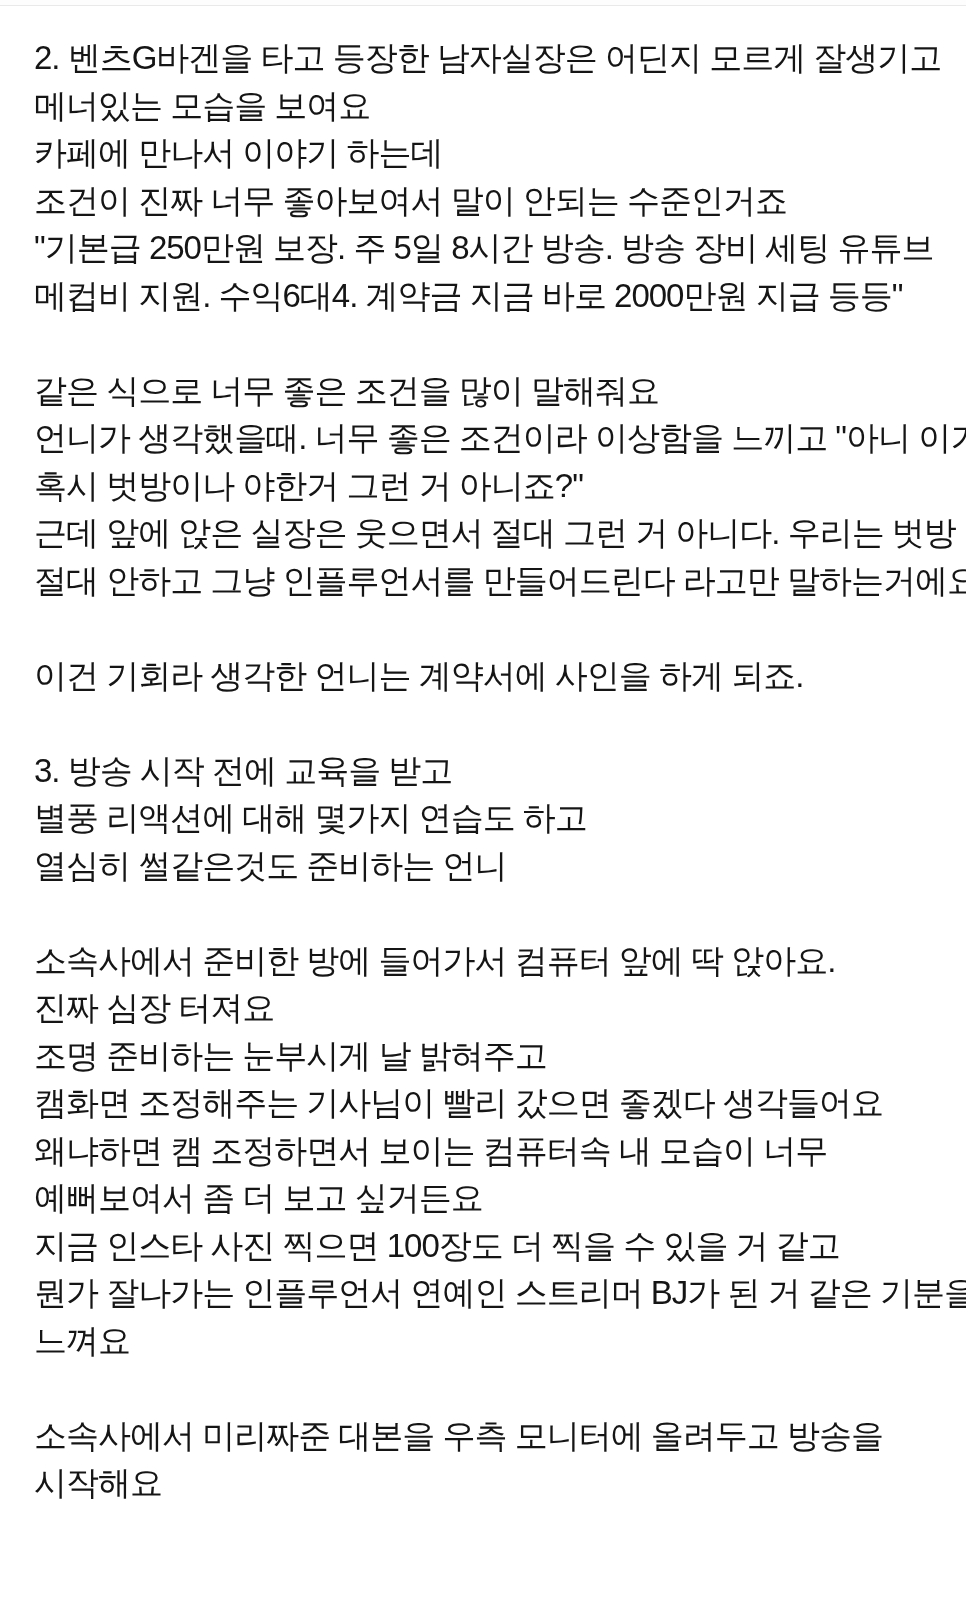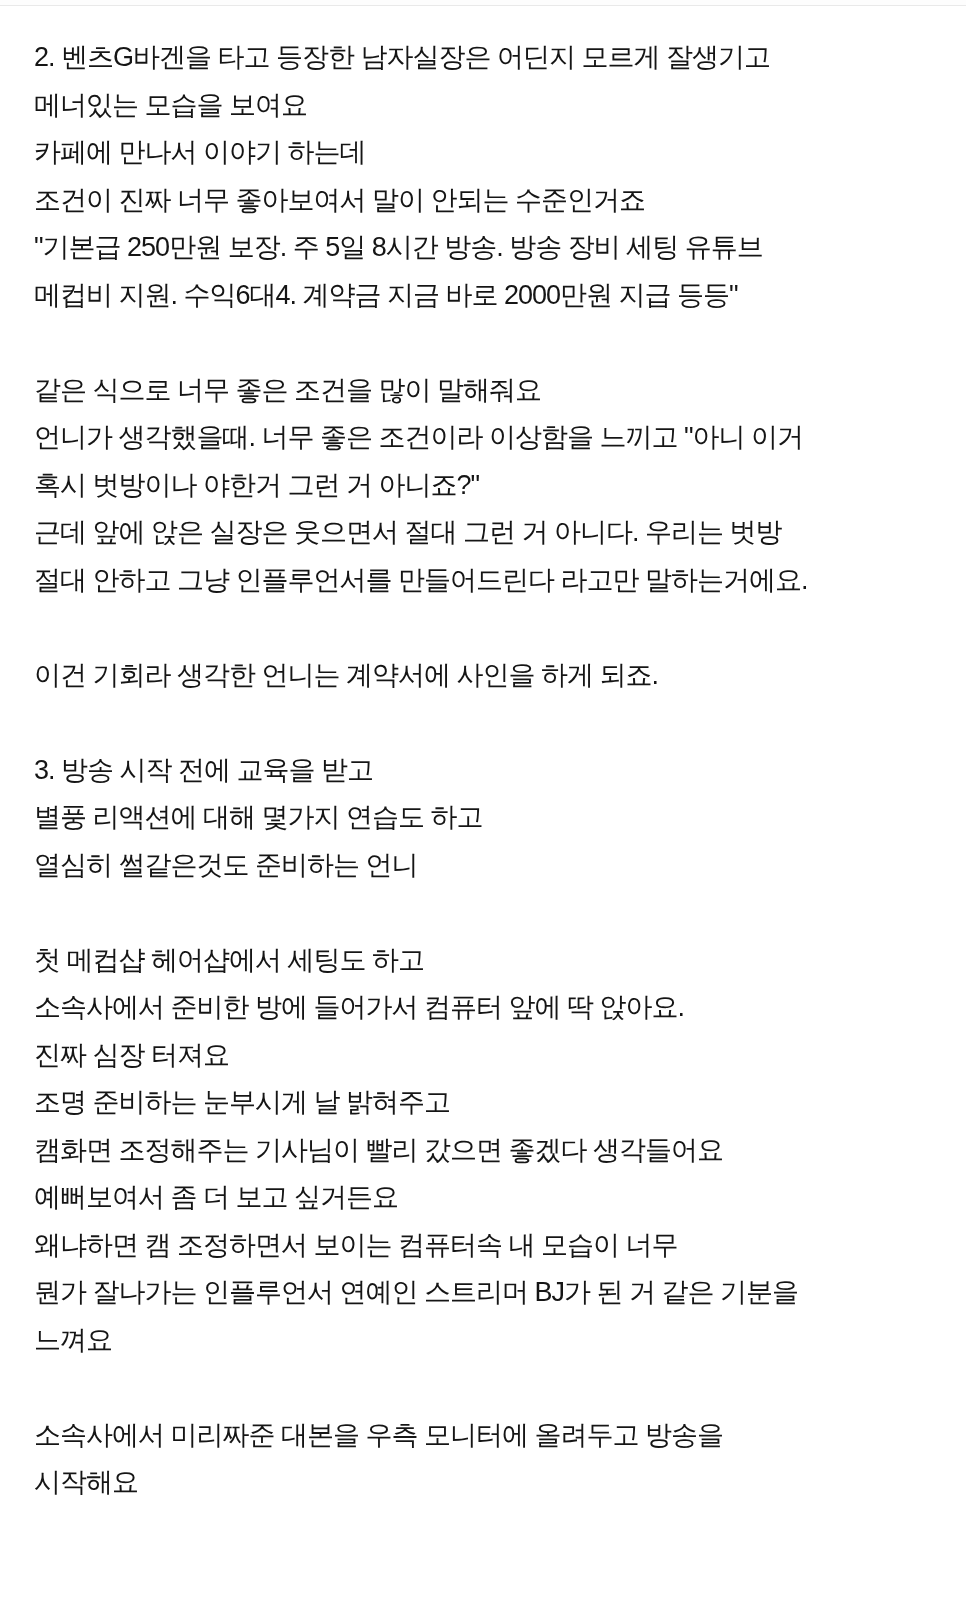--- a/index.html
+++ b/index.html
@@ -22,21 +22,21 @@
     padding: 28px 24px 0 34px;
     color: #151515;
   }
   .para {
     margin: 0;
   }
   .para + .para {
     margin-top: 47.5px; 
   }
   .line {
-    font-size: 27px;
+    font-size: 33px;
     line-height: 47.5px;
     letter-spacing: -1px;
     white-space: nowrap;
     color: #151515;
   }
 </style>
 </head>
 <body>
 
 <div class="top-strip"></div>
@@ -64,27 +64,27 @@
     <div class="line">이건 기회라 생각한 언니는 계약서에 사인을 하게 되죠.</div>
   </div>
 
   <div class="para">
     <div class="line">3. 방송 시작 전에 교육을 받고</div>
     <div class="line">별풍 리액션에 대해 몇가지 연습도 하고</div>
     <div class="line">열심히 썰같은것도 준비하는 언니</div>
   </div>
 
   <div class="para">
-    <div class="line">첫 메컵샵 헤어샵에서 세팅도 하고</div>
     <div class="line">소속사에서 준비한 방에 들어가서 컴퓨터 앞에 딱 앉아요.</div>
     <div class="line">진짜 심장 터져요</div>
     <div class="line">조명 준비하는 눈부시게 날 밝혀주고</div>
     <div class="line">캠화면 조정해주는 기사님이 빨리 갔으면 좋겠다 생각들어요</div>
+    <div class="line">왜냐하면 캠 조정하면서 보이는 컴퓨터속 내 모습이 너무</div>
     <div class="line">예뻐보여서 좀 더 보고 싶거든요</div>
-    <div class="line">왜냐하면 캠 조정하면서 보이는 컴퓨터속 내 모습이 너무</div>
+    <div class="line">지금 인스타 사진 찍으면 100장도 더 찍을 수 있을 거 같고</div>
     <div class="line">뭔가 잘나가는 인플루언서 연예인 스트리머 BJ가 된 거 같은 기분을</div>
     <div class="line">느껴요</div>
   </div>
 
   <div class="para">
     <div class="line">소속사에서 미리짜준 대본을 우측 모니터에 올려두고 방송을</div>
     <div class="line">시작해요</div>
   </div>
 
 </div>

